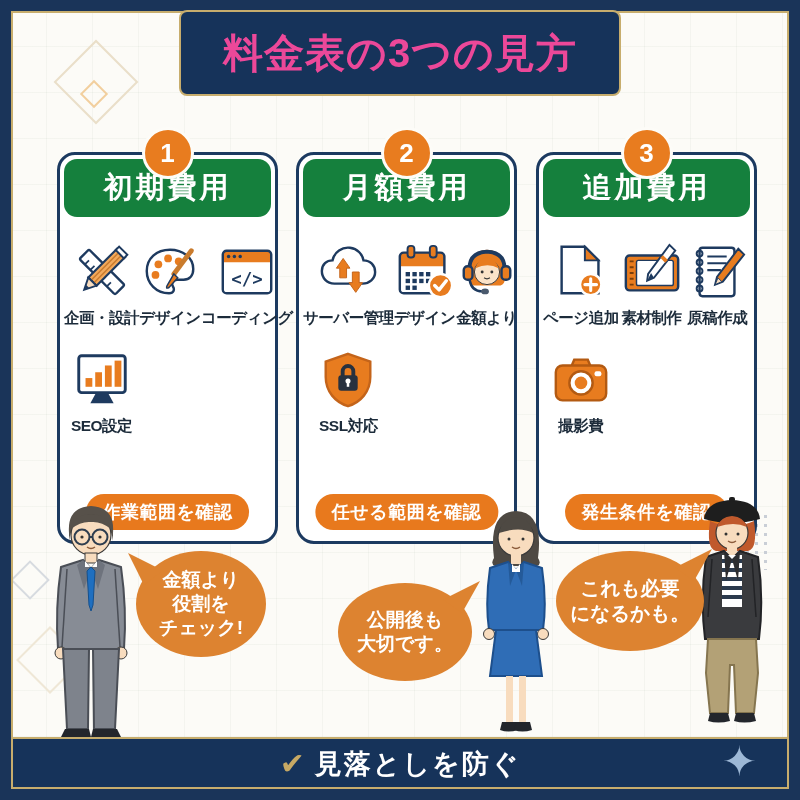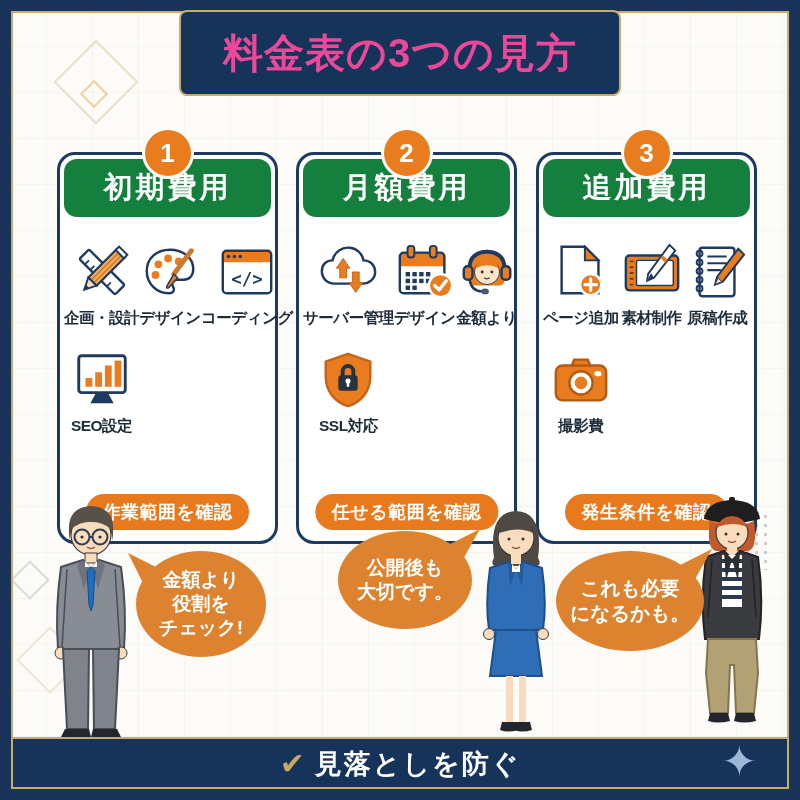--- a/index.html
+++ b/index.html
@@ -40,21 +40,21 @@
   .person svg{display:block;width:100%;height:100%;}
   .p1{left:26px;top:497px;width:130px;height:248px;}
   .p2{left:460px;top:502px;width:112px;height:244px;}
   .p3{left:682px;top:497px;width:100px;height:246px;}
   
   .bubble{position:absolute;background:#dd8330;border-radius:50%;display:flex;flex-direction:column;align-items:center;justify-content:center;
     color:#fff;font-weight:800;text-align:center;z-index:4;line-height:1.28;}
   .bubble .tail{position:absolute;background:#dd8330;}
   .b1{left:136px;top:551px;width:130px;height:106px;font-size:19px;}
   .b1 .tail{left:-8px;top:2px;width:38px;height:32px;clip-path:polygon(0 0,92% 55%,42% 100%);}
-  .b2{left:338px;top:531px;width:134px;height:98px;font-size:19px;}
+  .b2{left:338px;top:583px;width:134px;height:98px;font-size:19px;}
   .b2 .tail{right:-8px;top:-2px;width:40px;height:32px;clip-path:polygon(100% 0,8% 58%,55% 100%);}
   .b3{left:556px;top:551px;width:148px;height:100px;font-size:19.5px;}
   .b3 .tail{right:-8px;top:-2px;width:40px;height:32px;clip-path:polygon(100% 0,8% 58%,55% 100%);}
   
   .footer{position:absolute;left:11px;right:11px;bottom:11px;height:50px;background:#16335a;border-top:2px solid #c7ad6d;
     display:flex;align-items:center;justify-content:center;gap:10px;z-index:5;}
   .footer .check{color:#c7a964;font-size:30px;font-weight:800;line-height:1;}
   .footer .label{color:#fff;font-size:27px;font-weight:800;letter-spacing:2px;}
   .footer .sparkle{position:absolute;right:32px;top:50%;transform:translateY(-54%);color:#9db8d6;font-size:42px;line-height:1;}
 </style>

